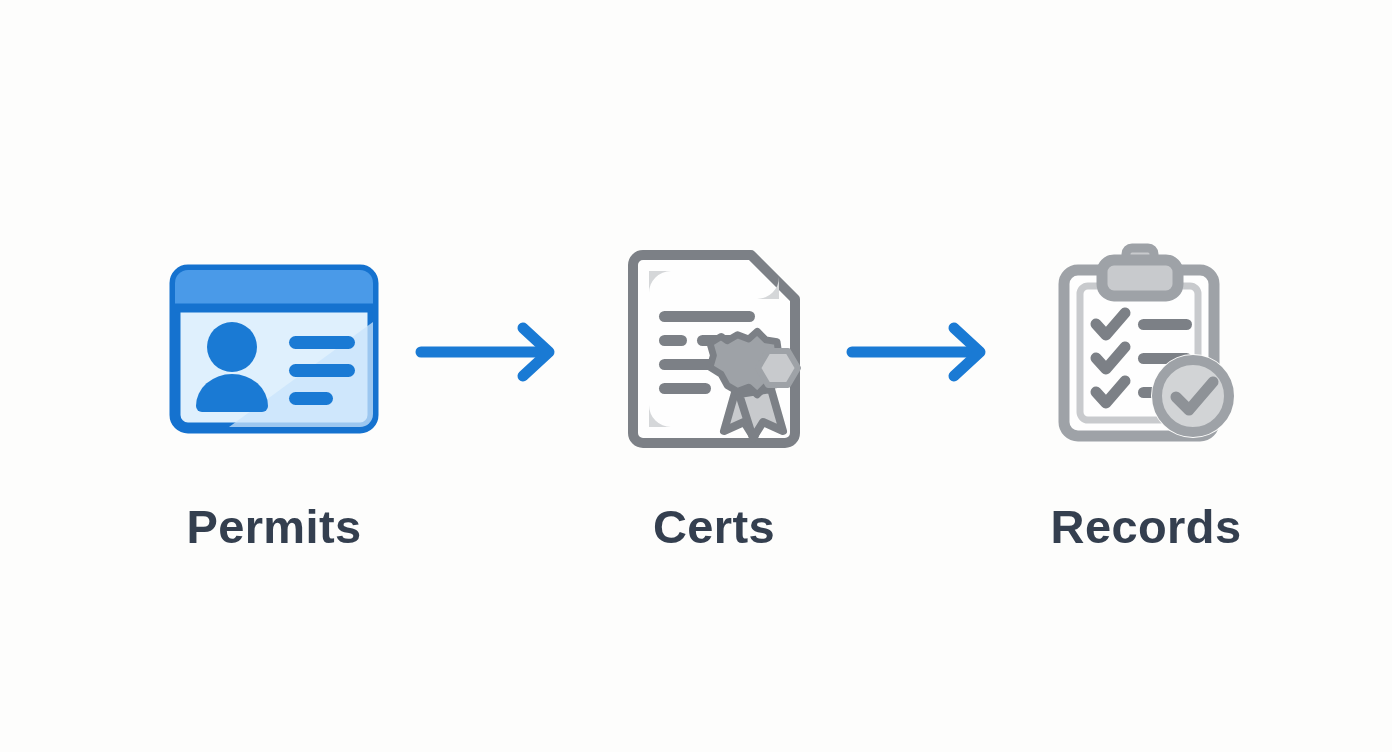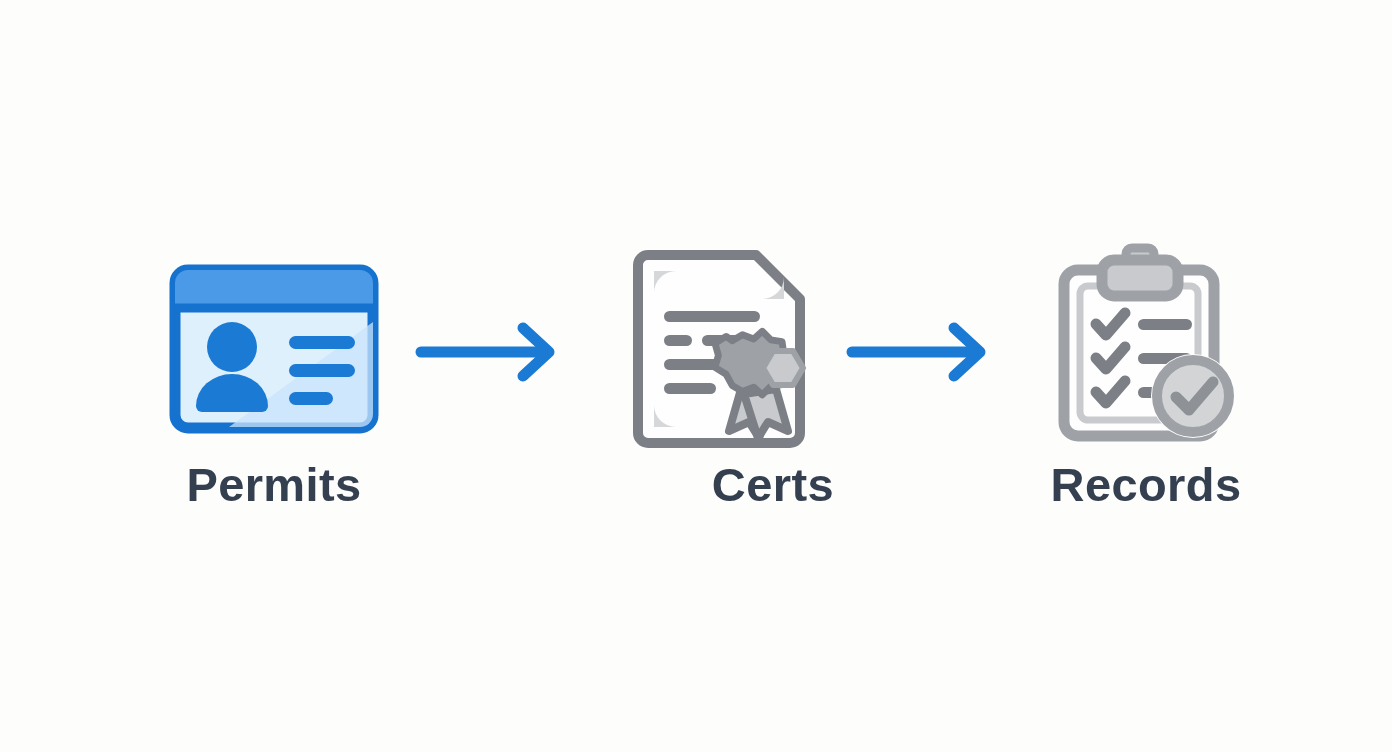--- a/index.html
+++ b/index.html
@@ -35,30 +35,31 @@
     align-items: center;
   }
   .step-icon {
     width: 230px;
     height: 225px;
     display: flex;
     align-items: center;
     justify-content: center;
   }
   .step-label {
+    margin-top: 42px;
     font-size: 47px;
     font-weight: bold;
     letter-spacing: 0.4px;
     color: #343f4f;
     line-height: 1;
     white-space: nowrap;
   }
 
   #step-permits { left: 124px; }
-  #step-certs   { left: 534px; align-items: flex-end; }
+  #step-certs   { left: 564px; }
   #step-records { left: 996px; justify-content: space-between; }
 
   
   .arrow {
     position: absolute;
     top: 322px;
     width: 180px;
     height: 66px;
   }
   #arrow-1 { left: 414px; }

